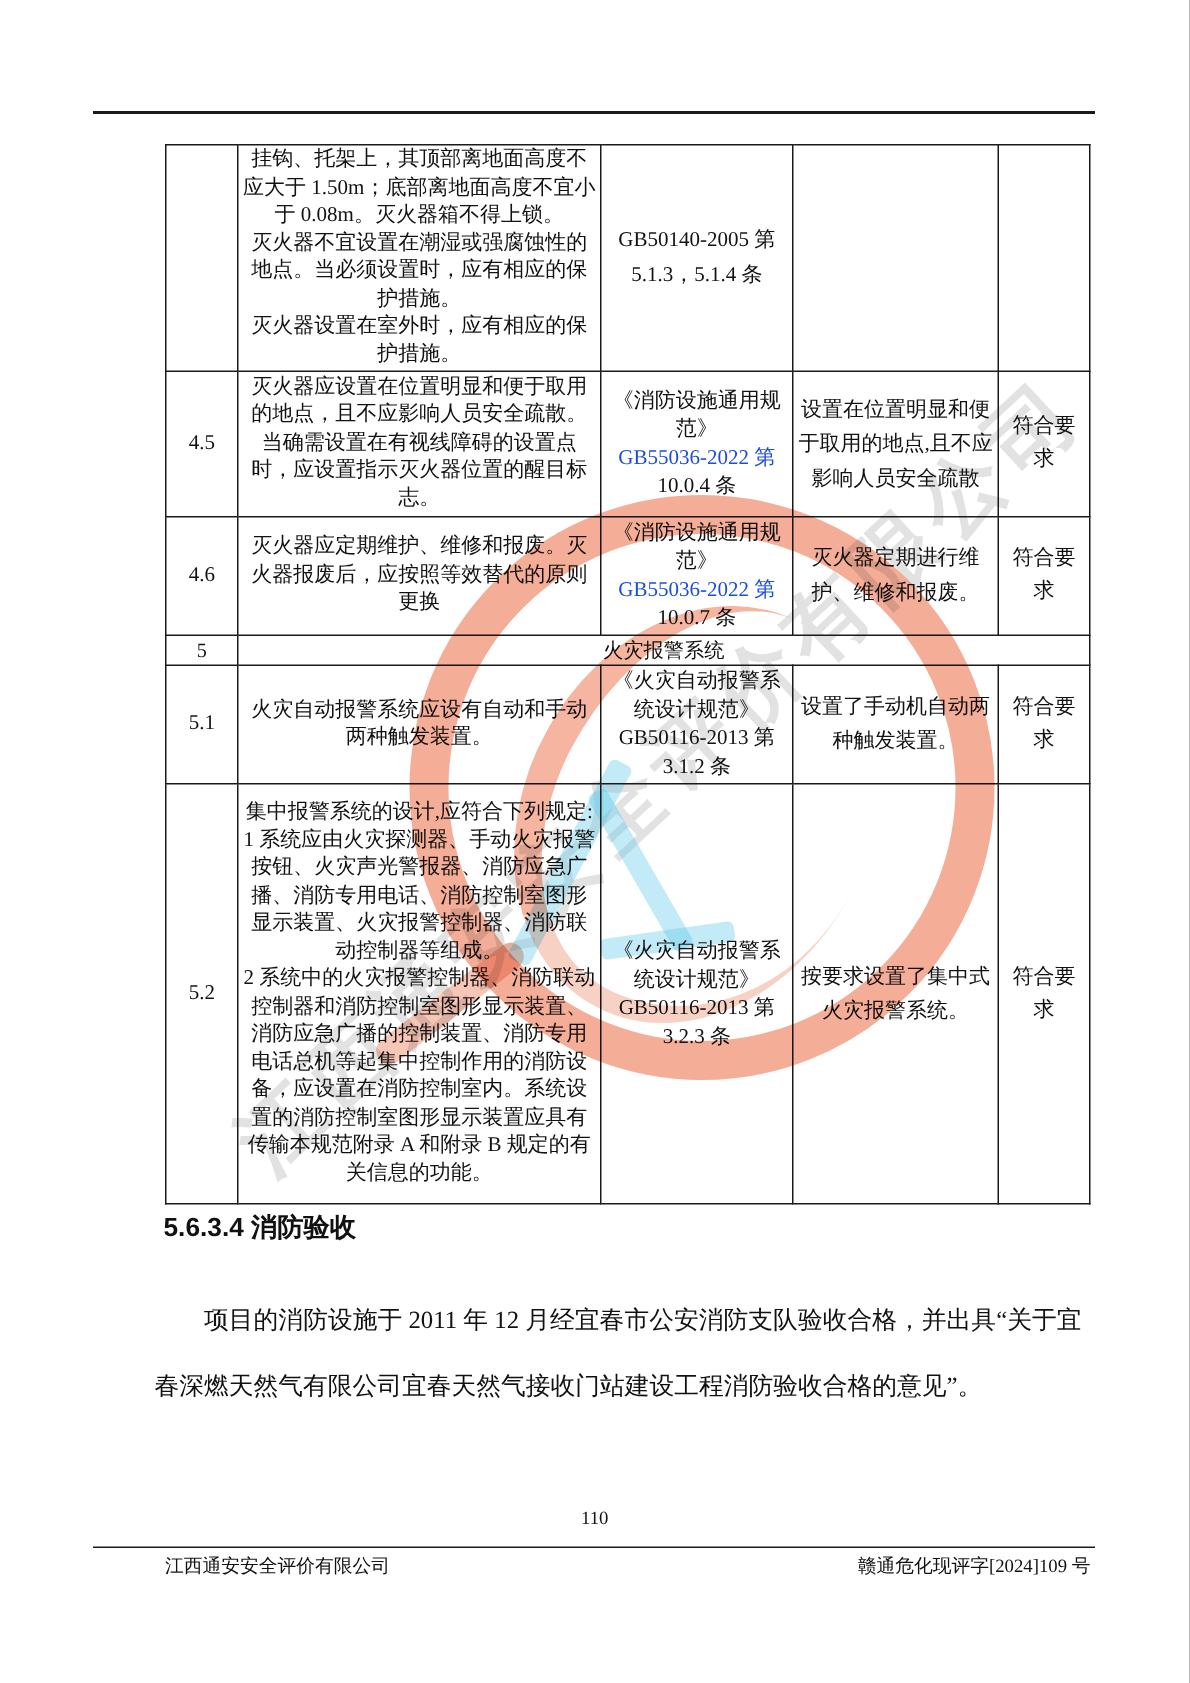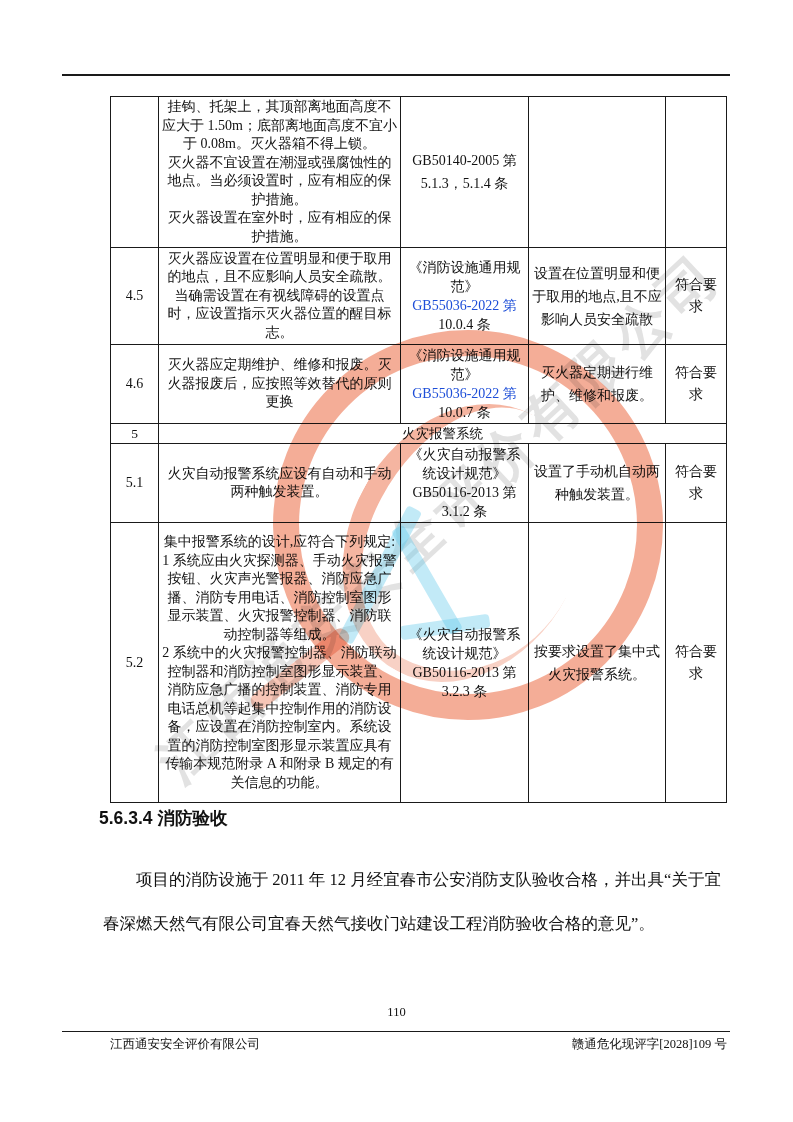--- a/index.html
+++ b/index.html
@@ -91,21 +91,21 @@
   .basis-code.navy{color:#1d4ed8;}
   .basis-clause{display:block;}
   .basis-title{display:block;}
   tr.section-row td{height:19px;line-height:16px;font-size:13.5px;padding:0;}
   
   .conclusion{
     position:absolute;left:146px;top:777px;width:560px;
     font-size:15px;z-index:1;
   }
   .section-heading{
-    position:absolute;left:99px;top:806px;
+    position:absolute;left:109px;top:806px;
     font-size:17.5px;font-weight:bold;
     font-family:"Liberation Sans","DejaVu Sans",sans-serif;
     z-index:1;
   }
   .body-paragraph{
     position:absolute;left:103px;top:858px;width:618px;
     font-size:16.5px;line-height:44px;text-indent:33px;
     text-align:justify;z-index:1;
   }
   
@@ -213,15 +213,15 @@
       </tr>
     </tbody>
   </table>
 
   <div class="section-heading">5.6.3.4 消防验收</div>
   <div class="body-paragraph">项目的消防设施于 2011 年 12 月经宜春市公安消防支队验收合格，并出具“关于宜春深燃天然气有限公司宜春天然气接收门站建设工程消防验收合格的意见”。</div>
 
   <div class="page-number">110</div>
   <div class="footer-rule"></div>
   <div class="footer-left">江西通安安全评价有限公司</div>
-  <div class="footer-right">赣通危化现评字[2028]109 号</div>
+  <div class="footer-right">赣通危化现评字[2024]109 号</div>
 
 </div>
 
 </body></html>

